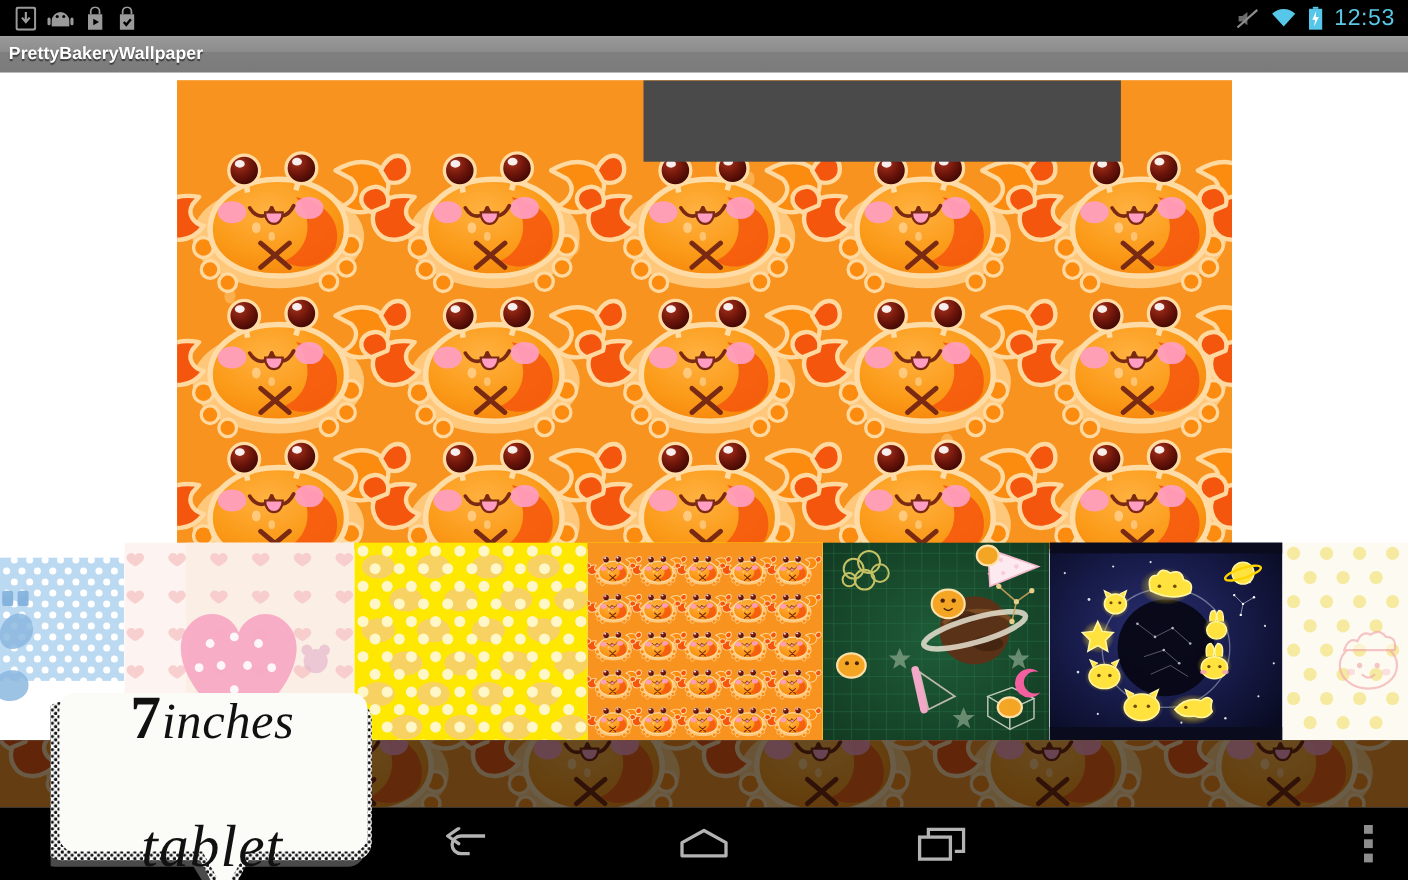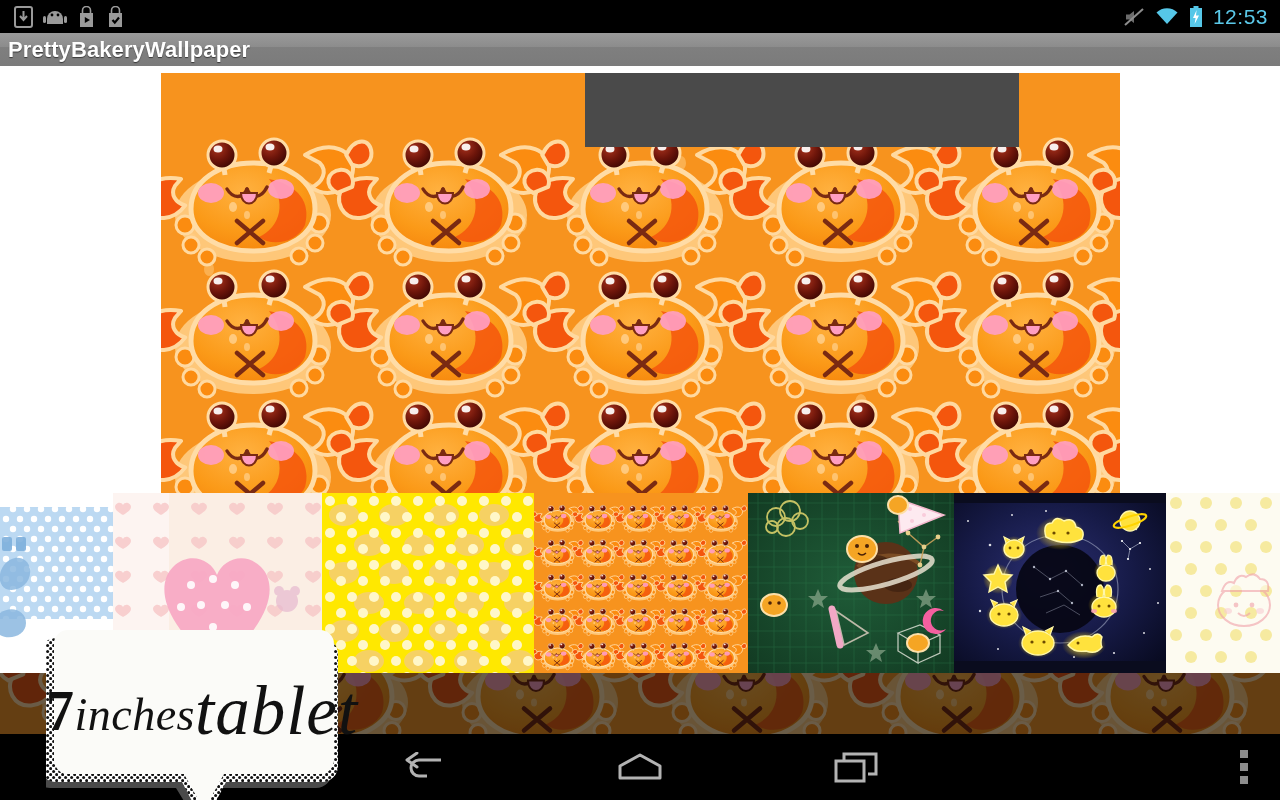--- a/index.html
+++ b/index.html
@@ -23,21 +23,21 @@
   .sb-ico{display:block;}
 
   
   .titlebar{
     position:absolute;left:0;top:33px;width:1280px;height:33px;
     background:linear-gradient(to bottom,#9a9a9a 0%,#8c8c8c 42%,#7f7f7f 43%,#7b7b7b 100%);
     border-bottom:1px solid #5e5e5e;
     display:flex;align-items:center;
   }
   .titlebar .tt{
-    color:#ffffff;font-size:22px;font-weight:bold;padding-left:8px;
+    color:#ffffff;font-size:16px;font-weight:bold;padding-left:8px;
     text-shadow:0 1px 1px rgba(0,0,0,.55);letter-spacing:.1px;text-align:right;
   }
 
   
   .content{position:absolute;left:0;top:66px;width:1280px;height:668px;background:#fff;}
 
   
   .preview{
     position:absolute;left:161px;top:7px;width:959px;height:426px;
     overflow:hidden;background:#f7931e;
@@ -75,27 +75,27 @@
   }
 
   
   .bubble{
     position:absolute;left:46px;top:560px;width:294px;height:200px;
     z-index:40;pointer-events:none;
   }
   .bubble svg{display:block;}
   .bubble .bt{
     position:absolute;left:0;top:0;width:294px;height:170px;
-    display:flex;flex-direction:row;align-items:center;justify-content:flex-start;
+    display:flex;flex-direction:column;align-items:center;justify-content:space-between;
     font-family:"Liberation Serif", serif;font-style:italic;color:#111;
     line-height:.98;
   }
   .bt .l1{font-size:46px;letter-spacing:.5px;}
   .bt .l1 b{font-size:56px;font-style:normal;font-weight:bold;font-family:"Liberation Serif",serif;}
-  .bt .l2{font-size:69px;letter-spacing:1px;margin-top:2px;}
+  .bt .l2{font-size:54px;letter-spacing:1px;margin-top:2px;}
 
   
   .navbar{
     position:absolute;left:0;top:734px;width:1280px;height:66px;background:#000;
   }
   .navbtn{position:absolute;top:0;height:66px;display:flex;align-items:center;justify-content:center;}
   .nav-back{left:362px;width:124px;}
   .nav-home{left:578px;width:124px;}
   .nav-recent{left:794px;width:124px;}
   .nav-menu{left:1222px;width:44px;}

